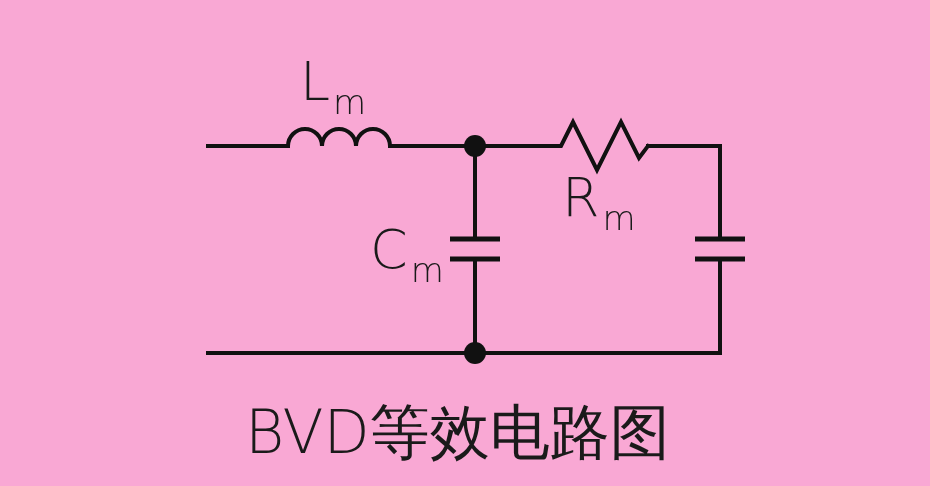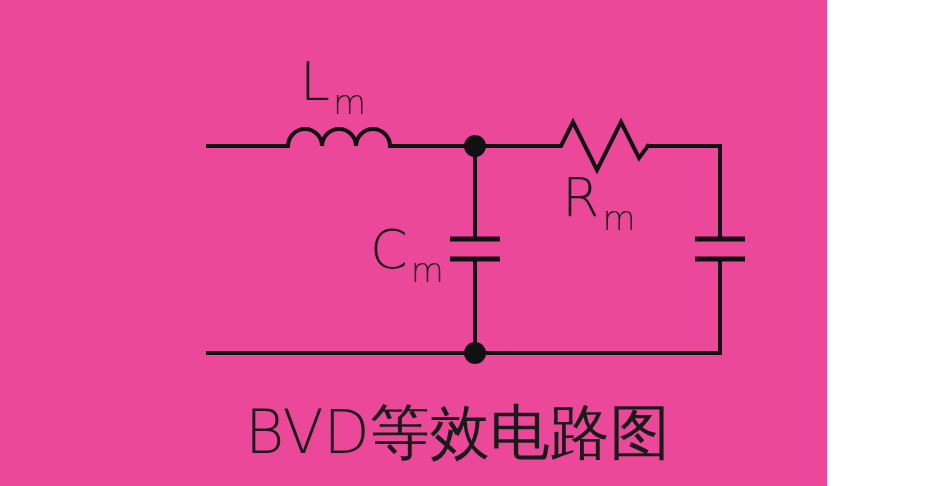--- a/index.html
+++ b/index.html
@@ -8,23 +8,23 @@
     background: #ffffff;
   }
   body {
     width: 930px;
     height: 486px;
     font-family: "DejaVu Sans", "Liberation Sans", sans-serif;
     overflow: hidden;
   }
   #figure-root {
     position: relative;
-    width: 827px;
+    width: 930px;
     height: 486px;
-    background: #ec4899;
+    background: #f9a8d4;
   }
   #circuit-svg {
     position: absolute;
     left: 0;
     top: 0;
     width: 930px;
     height: 486px;
     display: block;
   }
   .wire, .component-path {

